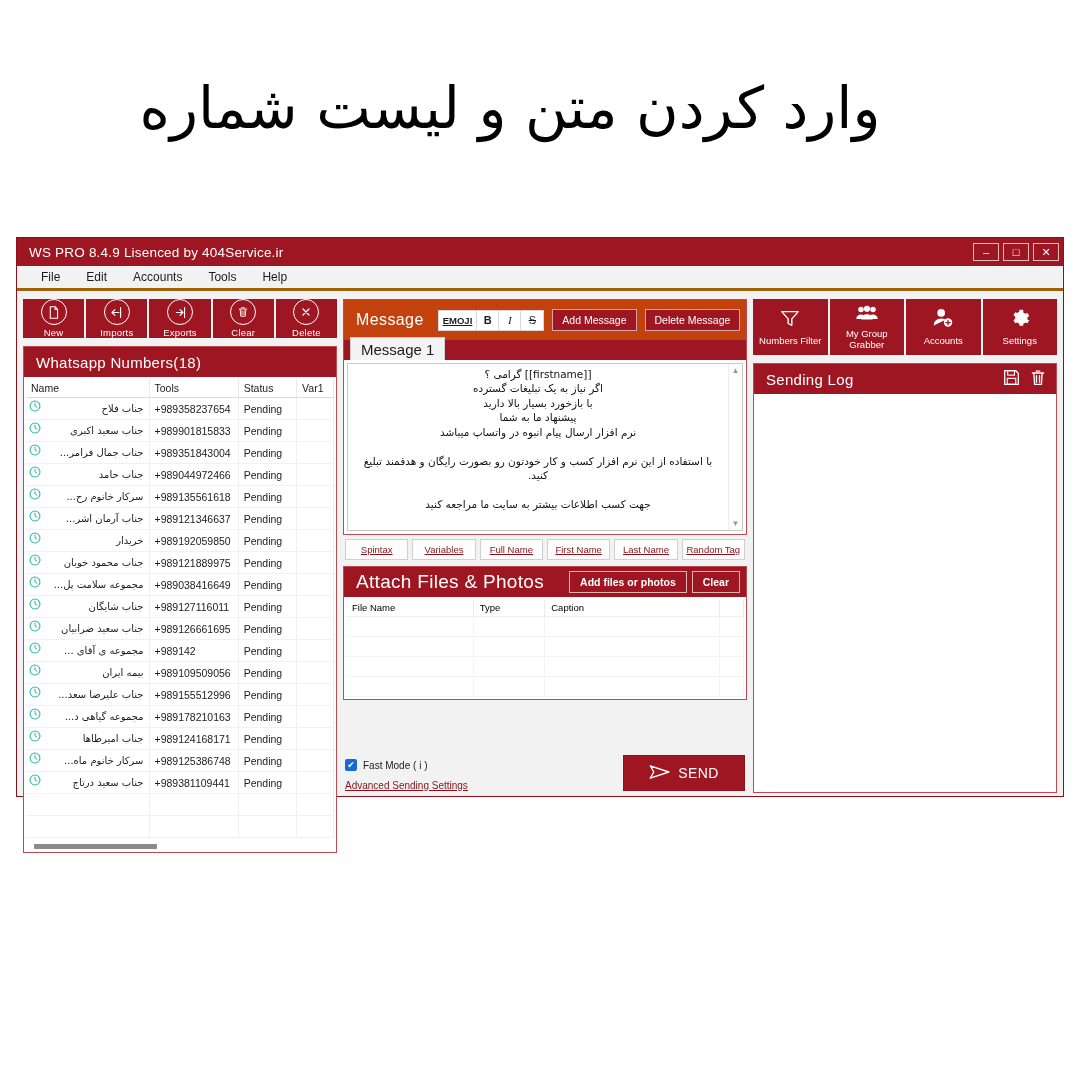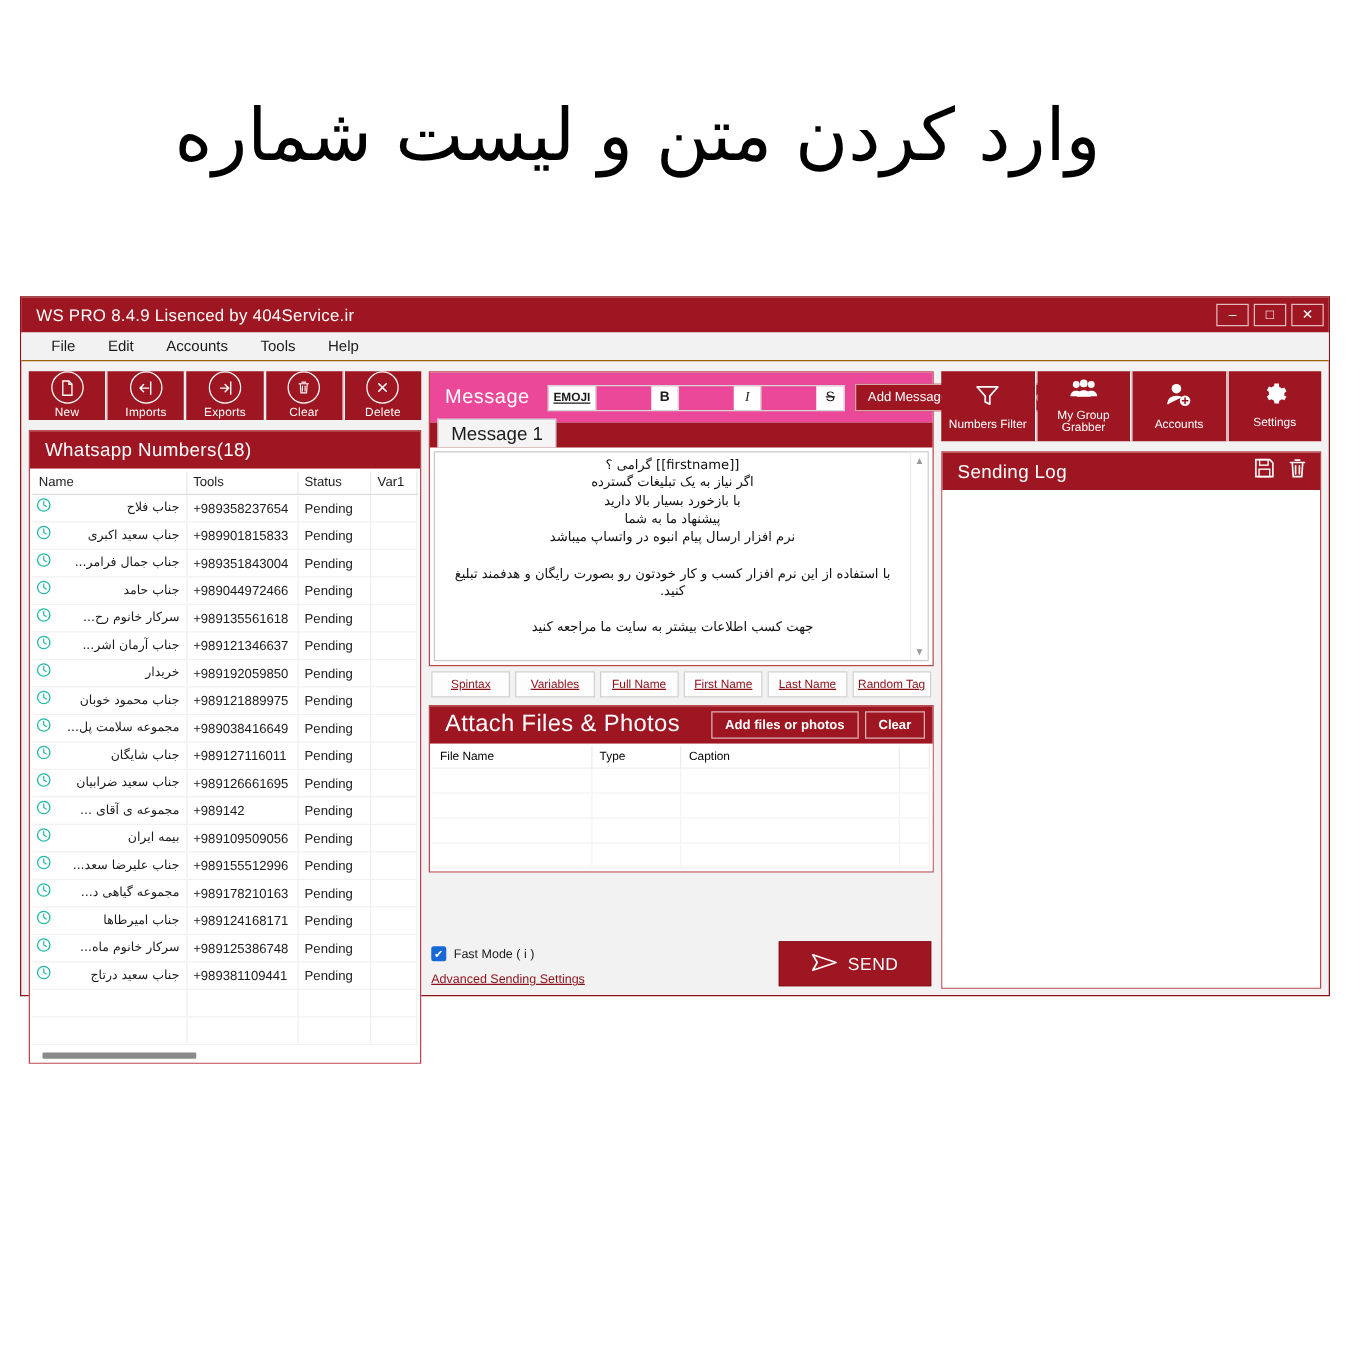--- a/index.html
+++ b/index.html
@@ -29,21 +29,21 @@
   .titlebar .ttl{font-size:13.5px;letter-spacing:.2px;}
   .wbtns{display:flex;gap:4px;}
   .wbtn{
     width:26px;height:18px;border:1px solid #e2b9bc;color:#fff;
     background:#9e1621;font-size:11px;line-height:16px;text-align:center;
     box-sizing:border-box;cursor:pointer;
   }
   .menubar{
     height:22px;background:#f2f2f2;display:flex;align-items:center;
     padding-left:24px;gap:26px;font-size:12px;color:#1b1b1b;
-    border-bottom:1px solid #a16207;
+    border-bottom:3px solid #a16207;
   }
   .menubar span{cursor:default;}
 
   .body{display:flex;padding:8px 6px 6px 6px;gap:6px;box-sizing:border-box;height:calc(100% - 50px);}
 
   
   .col-left{width:314px;display:flex;flex-direction:column;}
   .tool-row{display:flex;gap:1px;height:56px;}
   .tool-btn{
     flex:1;background:#9e1621;color:#fff;display:flex;flex-direction:column;
@@ -78,25 +78,25 @@
   .clock{position:absolute;left:3px;top:2px;width:12px;height:12px;}
   td.c-num{font-size:10.5px;}
   td.c-st{font-size:10.5px;}
   .hscroll{height:12px;background:#fff;display:flex;align-items:center;padding:0 10px;}
   .hscroll .thumb{height:5px;background:#8a8a8a;width:42%;border-radius:1px;}
 
   
   .col-mid{width:404px;display:flex;flex-direction:column;}
   .msg-panel{display:flex;flex-direction:column;}
   .msg-hd{
-    background:#ec4899;height:40px;display:flex;align-items:center;
+    background:#c2410c;height:40px;display:flex;align-items:center;
     padding:0 8px 0 12px;gap:8px;
   }
   .msg-hd .mt{color:#fff;font-size:16px;letter-spacing:.4px;margin-right:6px;}
-  .fmt-group{display:flex;border:1px solid #d6d6d6;gap:44px;}
+  .fmt-group{display:flex;border:1px solid #d6d6d6;}
   .fmt-btn{
     background:#fff;color:#1b1b1b;min-width:22px;height:19px;font-size:11px;
     display:flex;align-items:center;justify-content:center;padding:0 5px;
     border-right:1px solid #d6d6d6;cursor:pointer;box-sizing:border-box;
   }
   .fmt-btn:last-child{border-right:none;}
   .fmt-btn.emoji{text-decoration:underline;font-size:9.5px;font-weight:bold;padding:0 4px;}
   .fmt-btn.b{font-weight:bold;}
   .fmt-btn.i{font-style:italic;font-family:"Liberation Serif",serif;}
   .fmt-btn.s{text-decoration:line-through;}

